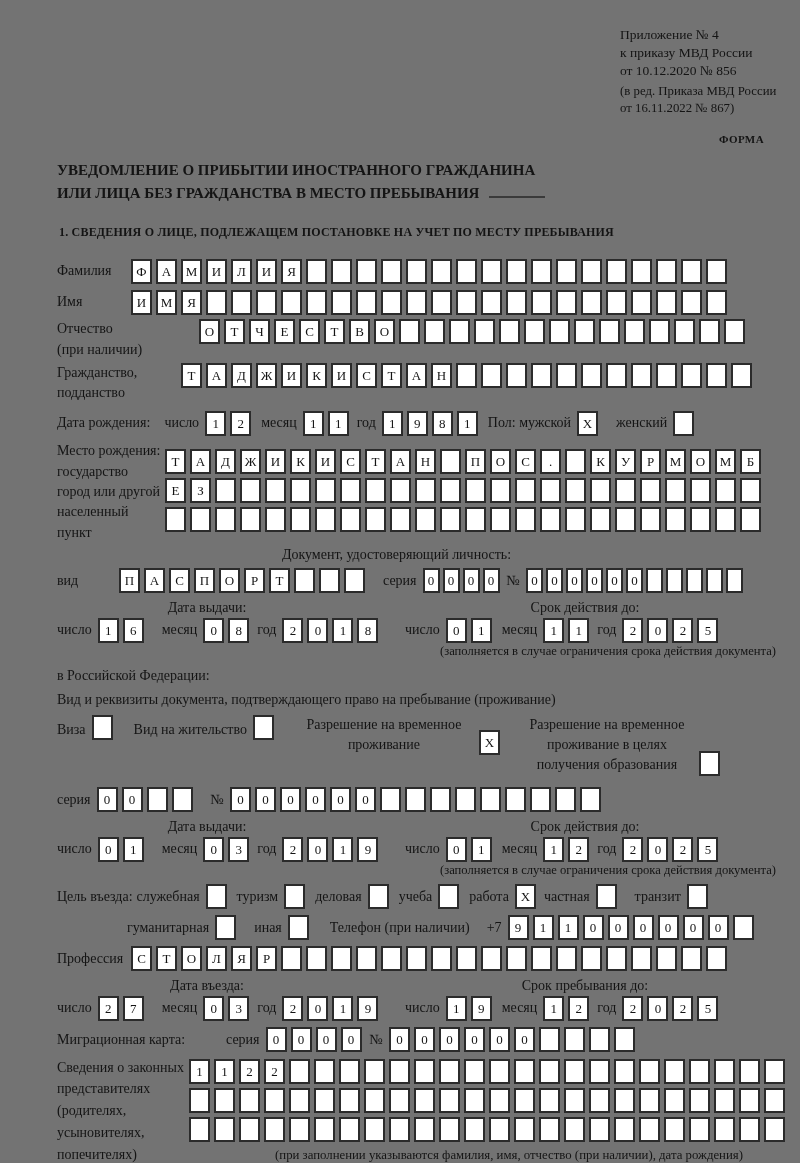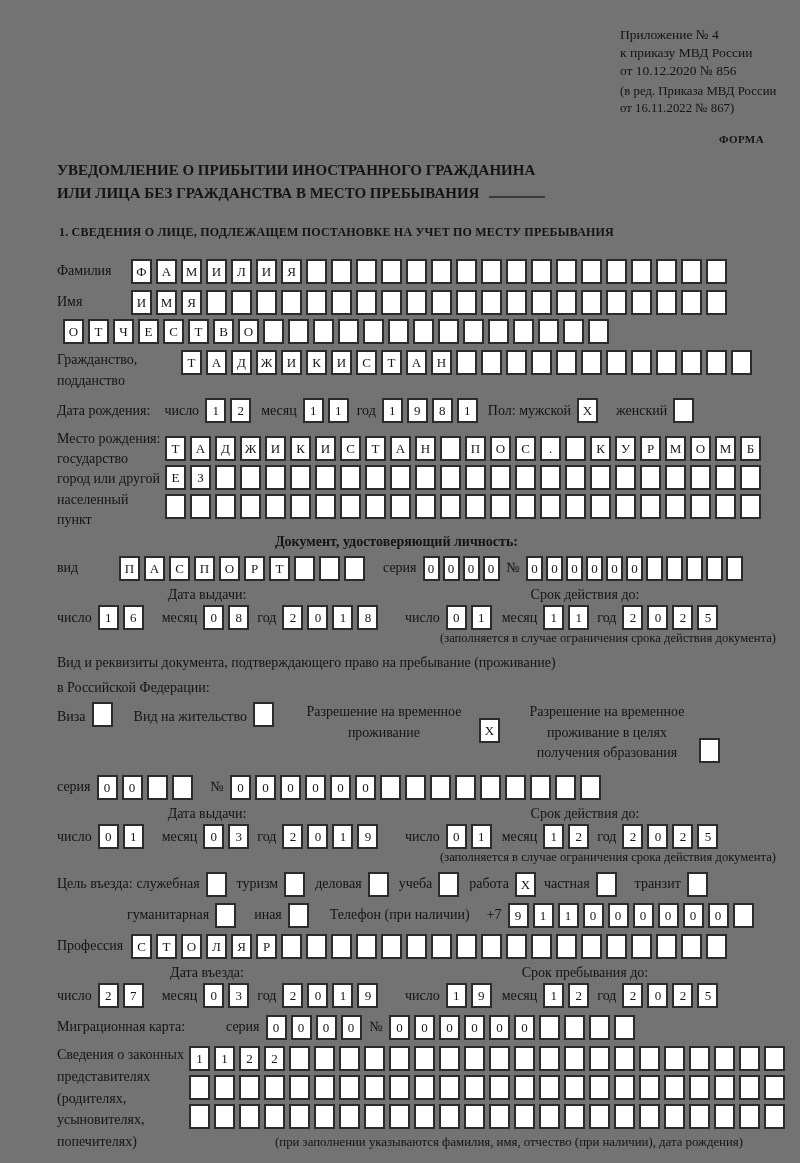--- a/index.html
+++ b/index.html
@@ -14,21 +14,21 @@
   .sec1{font-weight:bold;font-size:12px;margin:21px 0 17px 2px;letter-spacing:.2px}
   .row{display:flex;align-items:center;margin-bottom:3px;min-height:28px}
   .row.top{align-items:flex-start}
   .lab{font-size:14px;flex:none}
   .blk{display:block;line-height:1.45}
   .w68{width:68px}.w112{width:118px}.w108{width:108px}.w133{width:136px}.w125{width:128px}.w150{width:152px}.ml4{margin-left:4px}.ml6{margin-left:6px}.ml14{margin-left:14px}.ml18{margin-left:17px}
   .cells{display:flex;flex:none;margin-left:6px}
   .cell{width:21px;height:25px;border:2px solid #2b2b2b;margin-right:4px;text-align:center;line-height:21px;font-size:13px;flex:none;background:#fff}
   .cells.sm .cell{width:17px;margin-right:3px}
   .stack .cells{margin-bottom:4px;margin-left:0}
-  .ctitle{text-align:center;font-weight:bold;font-size:14px;margin:4px 40px 4px 0}
+  .ctitle{text-align:center;font-weight:normal;font-size:14px;margin:4px 40px 4px 0}
   .dpair{display:flex;margin-bottom:1px}
   .dcol{flex:none}
   .dcol.left{width:348px}
   .dcol.rgt{flex:1}
   .dtitle{font-size:14px;margin:2px 0 2px 0;text-align:center;width:300px}
   .dcol.rgt .dtitle{width:280px;margin-left:40px}
   .drow{display:flex;align-items:center}
   .note{font-size:12.6px;text-align:right;margin:1px 0 5px 0}
   .para{font-size:14px;line-height:1.75;margin-bottom:2px}
   .optrow{display:flex;align-items:flex-start;margin:2px 0 10px 0}
@@ -118,20 +118,24 @@
         <span class="cell"></span>
         <span class="cell"></span>
         <span class="cell"></span>
         <span class="cell"></span>
         <span class="cell"></span>
         <span class="cell"></span>
       </span>
   </div>
 
   <div class="row top">
+    <span class="lab w133">
+      <span class="blk">Отчество</span>
+      <span class="blk">(при наличии)</span>
+    </span>
     <span class="cells">
         <span class="cell">О</span>
         <span class="cell">Т</span>
         <span class="cell">Ч</span>
         <span class="cell">Е</span>
         <span class="cell">С</span>
         <span class="cell">Т</span>
         <span class="cell">В</span>
         <span class="cell">О</span>
         <span class="cell"></span>
@@ -382,22 +386,22 @@
             <span class="cell">0</span>
             <span class="cell">2</span>
             <span class="cell">5</span>
           </span>
       </div>
     </div>
   </div>
   <div class="note">(заполняется в случае ограничения срока действия документа)</div>
 
   <div class="para">
+    <div>в Российской Федерации:</div>
     <div>Вид и реквизиты документа, подтверждающего право на пребывание (проживание)</div>
-    <div>в Российской Федерации:</div>
   </div>
 
   <div class="optrow">
     <span class="opt">
       <span class="lab">Виза</span>
       <span class="cells ml4">
           <span class="cell"></span>
         </span>
     </span>
     <span class="opt ml18">

